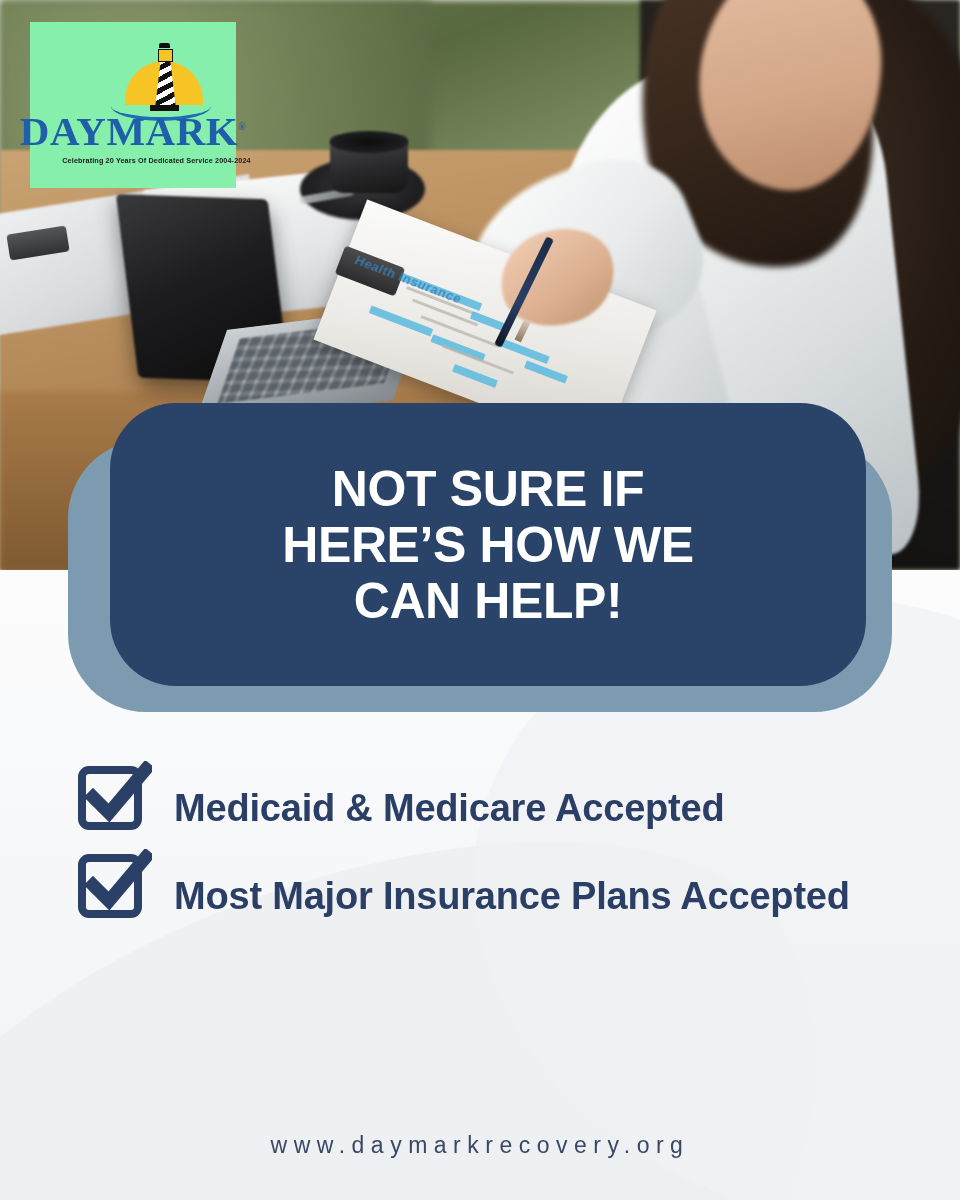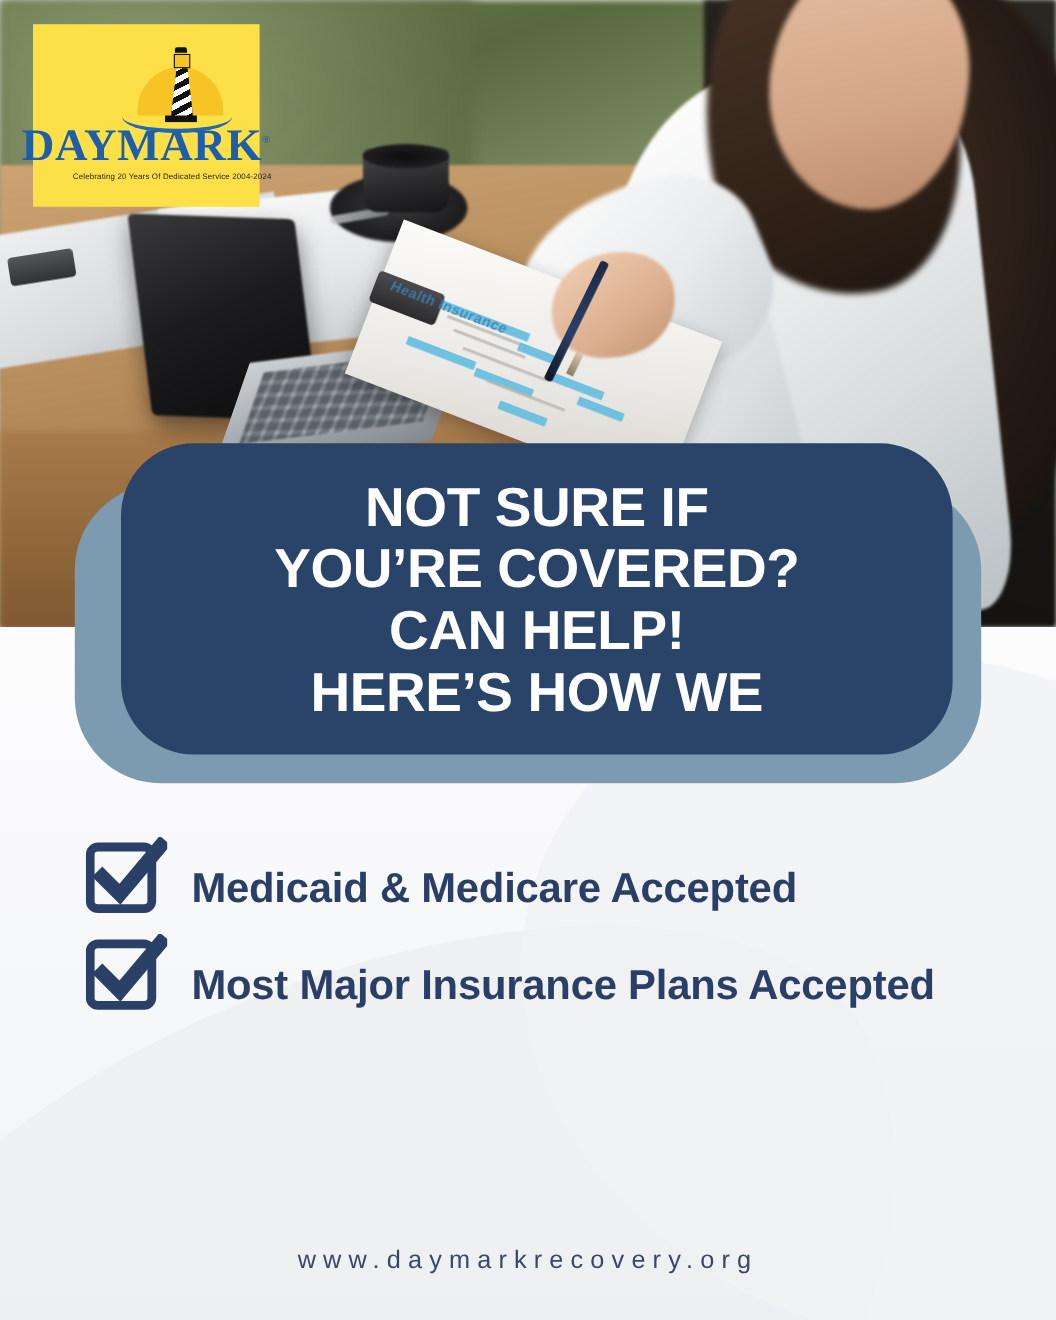--- a/index.html
+++ b/index.html
@@ -115,39 +115,39 @@
     border-radius:6px 6px 14px 14px;filter:blur(1px);}
   .ph-cup-top{position:absolute;left:330px;top:131px;width:78px;height:22px;
     background:radial-gradient(ellipse at 50% 50%,#0d0d0e 0%,#1f1f21 70%,#3d3d40 100%);
     border-radius:50%;filter:blur(.9px);}
   .ph-spoon{position:absolute;left:300px;top:192px;width:54px;height:8px;
     background:linear-gradient(90deg,#c9ccce 0%,#8f9396 100%);
     transform:rotate(-10deg);border-radius:4px;filter:blur(1px);opacity:.8;}
 
   
   .logo-card{position:absolute;left:30px;top:22px;width:206px;height:166px;
-    background:#fde047;display:flex;flex-direction:column;align-items:center;
+    background:#86efac;display:flex;flex-direction:column;align-items:center;
     justify-content:center;}
   .logo-mark{position:relative;width:112px;height:70px;margin-left:44px;}
   .sun{position:absolute;left:26px;top:16px;width:78px;height:44px;
     background:#f6c424;border-radius:44px 44px 0 0;}
   .swoosh{position:absolute;left:12px;top:46px;width:100px;height:26px;
     border-bottom:4px solid #1f6cb4;border-radius:0 0 60% 60%;}
   .lh-body{position:absolute;left:56px;top:14px;width:19px;height:48px;
     background:repeating-linear-gradient(-28deg,#111 0px,#111 5px,#fff 5px,#fff 10px);
     clip-path:polygon(28% 0,72% 0,100% 100%,0 100%);border:1px solid #111;}
   .lh-lamp{position:absolute;left:59px;top:4px;width:13px;height:11px;background:#f6c424;
     border:1px solid #111;}
   .lh-top{position:absolute;left:60px;top:-2px;width:11px;height:5px;background:#111;
     border-radius:2px 2px 0 0;}
   .lh-base{position:absolute;left:51px;top:60px;width:29px;height:6px;background:#111;}
   .logo-word{font-family:"Liberation Serif", serif;font-weight:700;font-size:41px;
     color:#1f5fa9;letter-spacing:.5px;line-height:1;margin-top:-4px;position:relative;}
   .logo-word .tm{font-size:10px;vertical-align:super;}
-  .logo-tag{font-size:7.2px;font-weight:400;color:#1a1a1a;letter-spacing:.15px;
+  .logo-tag{font-size:7.2px;font-weight:700;color:#1a1a1a;letter-spacing:.15px;
     margin-top:4px;white-space:nowrap;padding-left:47px;}
 
   
   .banner-shadow{position:absolute;left:68px;top:440px;width:824px;height:272px;
     background:#7d9bb0;border-radius:78px;}
   .banner{position:absolute;left:110px;top:403px;width:756px;height:283px;
     background:#2a4469;border-radius:66px;
     display:flex;align-items:center;justify-content:center;}
   .headline{color:#ffffff;font-size:50px;font-weight:700;line-height:1.12;
     text-align:center;letter-spacing:-.4px;padding:0 28px;}
@@ -231,23 +231,22 @@
       <div class="lh-base"></div>
     </div>
     <div class="logo-word"><span>DAYMARK</span><span class="tm">®</span></div>
     <div class="logo-tag">Celebrating 20 Years Of Dedicated Service 2004-2024</div>
   </div>
 
   <div class="banner-shadow"></div>
   <div class="banner">
     <div class="headline">
       <div>NOT SURE IF</div>
-      <div>YOU’RE COVERED?</div>
+      <div>HERE’S HOW WE</div>
       <div>CAN HELP!</div>
-      <div>HERE’S HOW WE</div>
     </div>
   </div>
 
   <div class="list">
 
     <div class="item">
       <div class="cbox">
         <svg width="74" height="70" viewBox="0 0 74 70">
           <rect x="4" y="9" width="56" height="56" rx="7" fill="none" stroke="#2b4067" stroke-width="8"></rect>
           <path d="M15 36 L31 52 L68 8" fill="none" stroke="#2b4067" stroke-width="13" stroke-linecap="square" stroke-linejoin="miter"></path>

